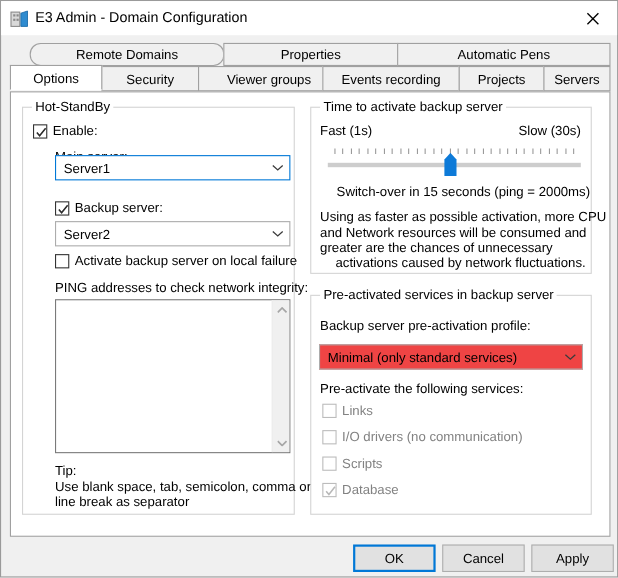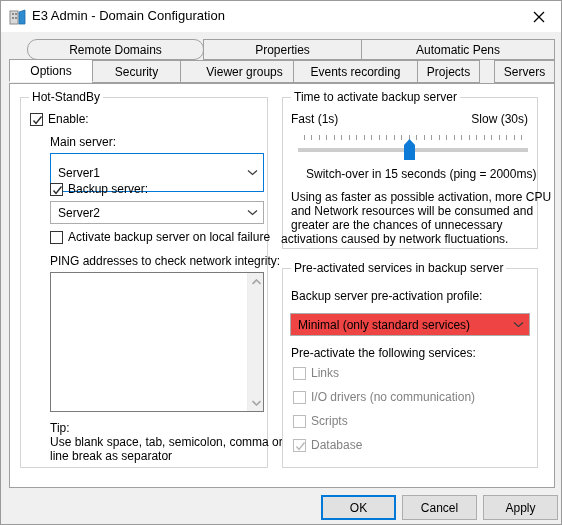--- a/index.html
+++ b/index.html
@@ -144,21 +144,21 @@
       </div>
       <div class="tab" style="left:83px;width:89px;">
         <span>Security</span>
       </div>
       <div class="tab" style="left:171px;width:129px;">
         <span>Viewer groups</span>
       </div>
       <div class="tab" style="left:284px;width:125px;">
         <span>Events recording</span>
       </div>
-      <div class="tab" style="left:408px;width:63px;">
+      <div class="tab" style="left:408px;width:78px;">
         <span>Projects</span>
       </div>
       <div class="tab" style="left:485px;width:61px;">
         <span>Servers</span>
       </div>
     </div>
 
     <div class="tabpanel"></div>
   </div>
 
@@ -170,21 +170,21 @@
     <span class="box">
       <svg width="11" height="11" viewBox="0 0 11 11">
         <path d="M1.5 5.5 L4 8.5 L9.5 1.5" stroke="#2b2b2b" stroke-width="1.4" fill="none"></path>
       </svg>
     </span>
     <span>Enable:</span>
   </label>
 
   <span class="lbl" style="left:49px;top:134px;">Main server:</span>
 
-  <div class="combo focused" style="left:49px;top:152px;width:214px;height:39px;gap:26px;">
+  <div class="combo focused" style="left:49px;top:140px;width:214px;height:23px;gap:26px;">
     <span class="ctext">Server1</span>
     <span class="carrow">
       <svg width="11" height="7" viewBox="0 0 11 7">
           <path d="M1 1.5 L5.5 5.5 L10 1.5" stroke="#3b3b3b" stroke-width="1.2" fill="none"></path>
         </svg>
     </span>
   </div>
 
   <label class="cb" style="left:49px;top:181px;">
     <span class="box">
@@ -274,21 +274,21 @@
     <svg width="13" height="22" viewBox="0 0 13 22">
       <path d="M6.5 0 L12 6 L12 21 L1 21 L1 6 Z" fill="#0d7ad8"></path>
     </svg>
   </div>
 
   <span class="lbl" style="left:305px;top:166px;">Switch-over in 15 seconds (ping = 2000ms)</span>
 
   <span class="lbl" style="left:290px;top:189px;">Using as faster as possible activation, more CPU</span>
   <span class="lbl" style="left:290px;top:203px;">and Network resources will be consumed and</span>
   <span class="lbl" style="left:290px;top:217px;">greater are the chances of unnecessary</span>
-  <span class="lbl" style="left:280px;top:231px;">activations caused by network fluctuations.</span>
+  <span class="lbl" style="left:304px;top:231px;">activations caused by network fluctuations.</span>
 
   <div class="group g-pre">
     <span class="glabel">Pre-activated services in backup server</span>
   </div>
 
   <span class="lbl" style="left:290px;top:288px;">Backup server pre-activation profile:</span>
 
   <div class="combo grey" style="left:289px;top:312px;width:240px;height:23px;">
     <span class="ctext">Minimal (only standard services)</span>
     <span class="carrow">

